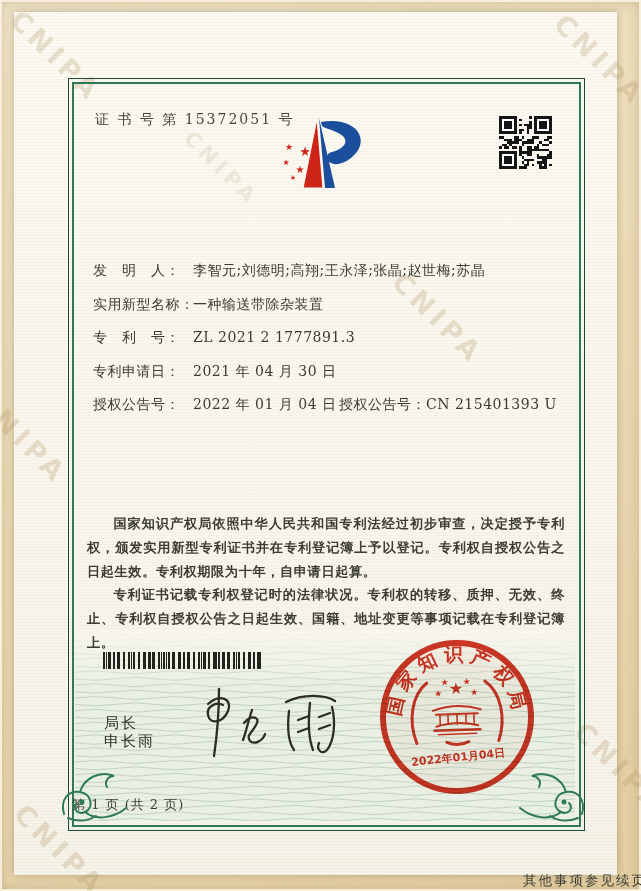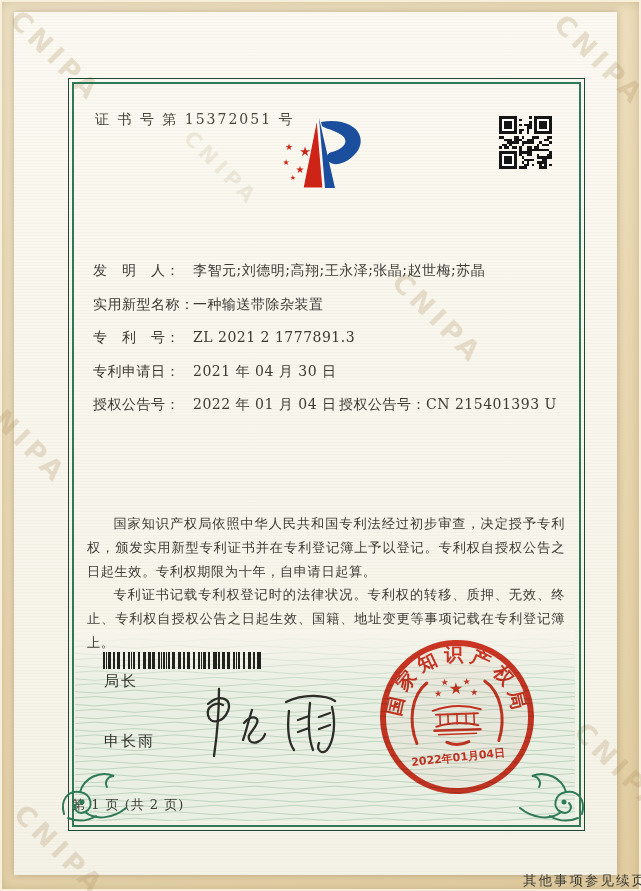--- a/index.html
+++ b/index.html
@@ -29,39 +29,39 @@
   .qr{position:absolute;left:499px;top:116px;z-index:3;}
   .title{position:absolute;left:72px;top:194px;width:505px;text-align:center;
          font-size:30px;font-weight:700;letter-spacing:7px;color:#2b2b27;z-index:3;}
   
   .fields{position:absolute;left:93px;top:262px;width:470px;z-index:3;font-size:14px;color:#3b3b33;}
   .frow{position:relative;margin-bottom:15.5px;white-space:nowrap;letter-spacing:.5px;}
   .lab{display:inline-block;width:100px;vertical-align:top;}
   .grant{position:relative;}
   .grant .g2{position:absolute;left:246px;top:0;}
   
-  .paras{position:absolute;left:87px;top:512px;width:478px;z-index:3;}
+  .paras{position:absolute;left:87px;top:512px;width:478px;z-index:3;font-weight:bold;}
   .paras p{margin:0;font-size:13.2px;line-height:23.8px;letter-spacing:.6px;
            color:#3c3c34;text-indent:2em;text-align:justify;}
   
   .band{position:absolute;left:74.5px;top:630px;width:500px;height:191px;
         background:#e9efe3;z-index:2;overflow:hidden;}
   .band-fade{position:absolute;left:74.5px;top:630px;width:500px;height:60px;
         background:linear-gradient(180deg,#f8f5ec 0%,rgba(248,245,236,0) 100%);z-index:2;}
   .flourish{position:absolute;z-index:4;}
   .fl-l{left:58px;top:764px;}
   .fl-r{left:516px;top:764px;transform:scaleX(-1);}
   
   .barcode{position:absolute;left:103px;top:652px;width:158px;height:17px;z-index:3;
      background-image:
        repeating-linear-gradient(90deg,#23231d 0 2px,transparent 2px 5px),
        repeating-linear-gradient(90deg,#23231d 0 1px,transparent 1px 7px),
        repeating-linear-gradient(90deg,transparent 0 3px,#23231d 3px 4px,transparent 4px 11px);}
   
-  .signer-title{position:absolute;left:104px;top:672px;font-size:15px;color:#2f2f29;letter-spacing:2px;z-index:3;
+  .signer-title{position:absolute;left:104px;top:714px;font-size:15px;color:#2f2f29;letter-spacing:2px;z-index:3;
                 font-family:Liberation Serif, serif;}
   .signer-name{position:absolute;left:104px;top:732px;font-size:15px;color:#2f2f29;letter-spacing:2px;z-index:3;
                 font-family:"DejaVu Sans","Liberation Sans",sans-serif;}
   .sig{position:absolute;left:186px;top:684px;z-index:3;}
   
   .seal{position:absolute;left:376px;top:636px;z-index:4;transform:rotate(-2deg);
         mix-blend-mode:multiply;opacity:.95;}
   
   .pagenum{position:absolute;left:72px;top:796px;width:505px;text-align:left;
            font-size:13px;color:#3c3c34;letter-spacing:1px;z-index:3;}

